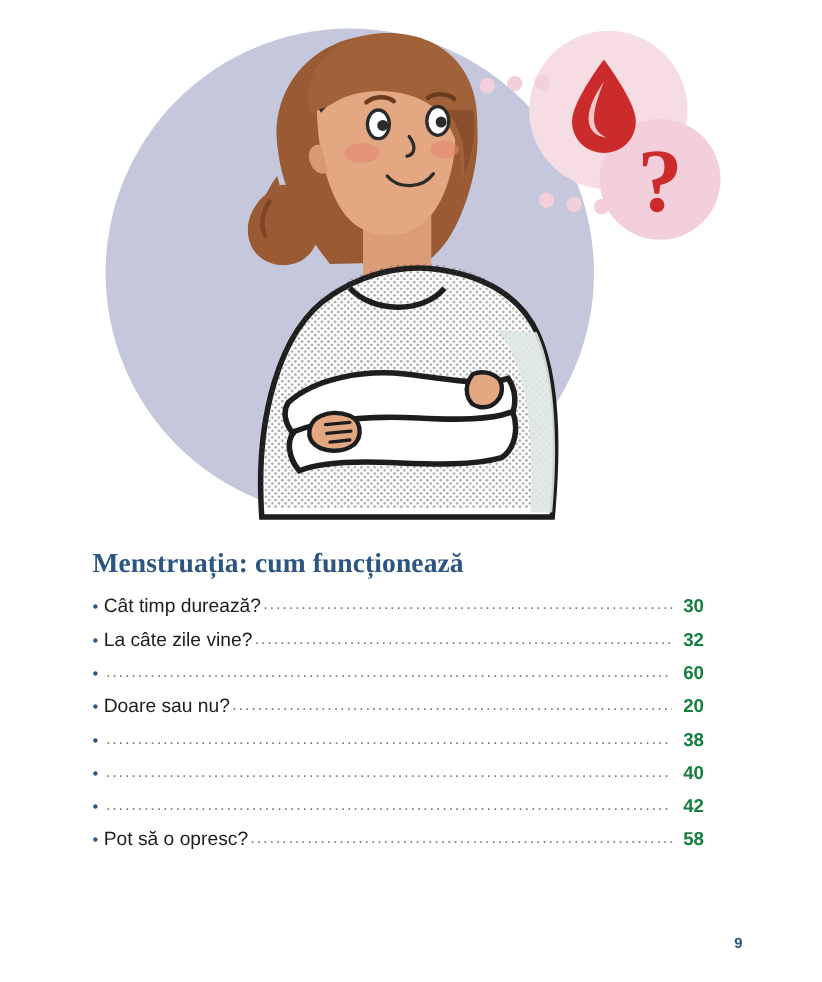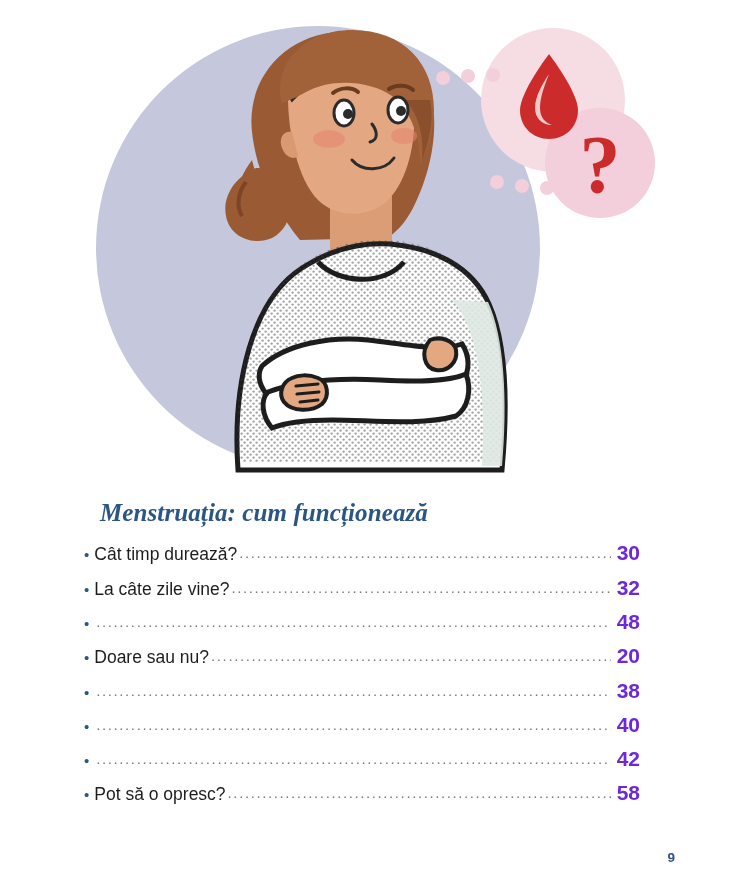--- a/index.html
+++ b/index.html
@@ -41,23 +41,22 @@
     top: 498px;
     width: 556px;
   }
 
   .toc-title {
     font-family: "Liberation Serif", serif;
     font-weight: bold;
     font-size: 25px;
     color: #2b5582;
     letter-spacing: 0.1px;
-    margin: 0 0 14px 16px;
+    margin: 0 0 14px 0;
     line-height: 1.2;
-    font-style: italic;
   }
 
   .toc-list {
     list-style: none;
     margin: 0;
     padding: 0;
   }
 
   .toc-item {
     display: flex;
@@ -88,22 +87,22 @@
     font-size: 15px;
     letter-spacing: 1.6px;
     margin: 0 3px 0 2px;
     position: relative;
     top: -2px;
   }
 
   .toc-page {
     flex: 0 0 auto;
     font-weight: bold;
-    color: #6d28d9;
-    font-size: 21px;
+    color: #15803d;
+    font-size: 17px;
     min-width: 26px;
     text-align: right;
   }
 
   
   .page-number {
     position: absolute;
     right: 72px;
     bottom: 28px;
     font-weight: bold;
@@ -269,21 +268,21 @@
       <li class="toc-item">
         <span class="toc-bullet">•</span>
         <span class="toc-label">La câte zile vine?</span>
         <span class="toc-dots">.................................................................................................</span>
         <span class="toc-page">32</span>
       </li>
 
       <li class="toc-item">
         <span class="toc-bullet">•</span>
         <span class="toc-dots">.................................................................................................</span>
-        <span class="toc-page">48</span>
+        <span class="toc-page">60</span>
       </li>
 
       <li class="toc-item">
         <span class="toc-bullet">•</span>
         <span class="toc-label">Doare sau nu?</span>
         <span class="toc-dots">.................................................................................................</span>
         <span class="toc-page">20</span>
       </li>
 
       <li class="toc-item">

